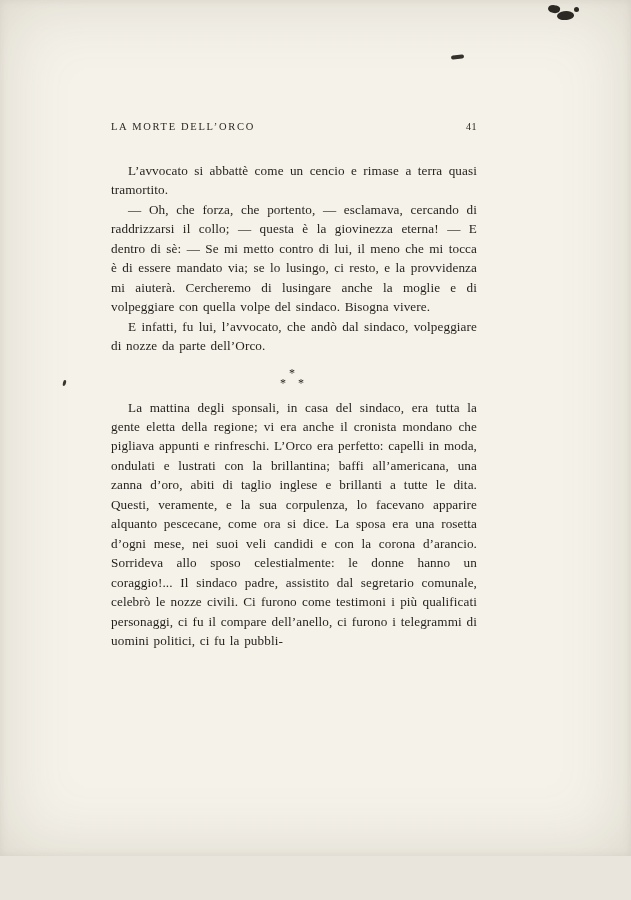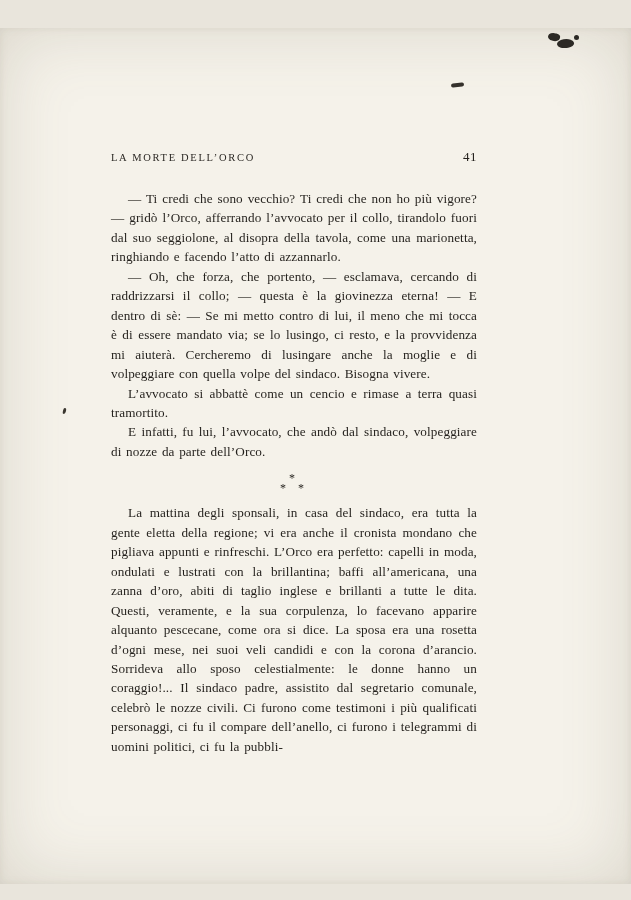--- a/index.html
+++ b/index.html
@@ -10,39 +10,38 @@
   .page {
     position: relative;
     width: 631px;
     height: 856px;
     background: var(--paper, #f5f2ea);
     box-shadow: inset 0 0 70px rgba(115, 103, 82, 0.20),
                 inset 0 0 8px rgba(100, 90, 70, 0.10);
     overflow: hidden;
     font-family: "Liberation Serif", serif;
     color: var(--ink, #221f1b);
-    margin-top: 28px;
   }
 
   .running-head {
     position: absolute;
     top: 121px;
     left: 111px;
     width: 366px;
     display: flex;
     justify-content: space-between;
     align-items: baseline;
   }
   .running-title {
     font-size: 10.5px;
     letter-spacing: 1.7px;
     color: #2b2824;
   }
   .page-number {
-    font-size: 13px;
+    font-size: 10px;
     letter-spacing: 0.5px;
   }
 
   .text-block {
     position: absolute;
     top: 161px;
     left: 111px;
     width: 366px;
     text-align: justify;
     font-size: 13.2px;
@@ -83,23 +82,22 @@
 <body>
 
 <div class="page">
 
   <div class="running-head">
     <span class="running-title">LA MORTE DELL’ORCO</span>
     <span class="page-number">41</span>
   </div>
 
   <div class="text-block">
-    <p>— Ti credi che sono vecchio? Ti credi che non ho più vigore? — gridò l’Orco, afferrando l’avvocato per il collo, tirandolo fuori dal suo seggiolone, al disopra della tavola, come una marionetta, ringhiando e facendo l’atto di azzannarlo.</p>
+    <p>L’avvocato si abbattè come un cencio e rimase a terra quasi tramortito.</p>
     <p>— Oh, che forza, che portento, — esclamava, cercando di raddrizzarsi il collo; — questa è la giovinezza eterna! — E dentro di sè: — Se mi metto contro di lui, il meno che mi tocca è di essere mandato via; se lo lusingo, ci resto, e la provvidenza mi aiuterà. Cercheremo di lusingare anche la moglie e di volpeggiare con quella volpe del sindaco. Bisogna vivere.</p>
-    <p>L’avvocato si abbattè come un cencio e rimase a terra quasi tramortito.</p>
     <p>E infatti, fu lui, l’avvocato, che andò dal sindaco, volpeggiare di nozze da parte dell’Orco.</p>
 
     <div class="dinkus">
       <div>*</div>
       <div>* *</div>
     </div>
 
     <p>La mattina degli sponsali, in casa del sindaco, era tutta la gente eletta della regione; vi era anche il cronista mondano che pigliava appunti e rinfreschi. L’Orco era perfetto: capelli in moda, ondulati e lustrati con la brillantina; baffi all’americana, una zanna d’oro, abiti di taglio inglese e brillanti a tutte le dita. Questi, veramente, e la sua corpulenza, lo facevano apparire alquanto pescecane, come ora si dice. La sposa era una rosetta d’ogni mese, nei suoi veli candidi e con la corona d’arancio. Sorrideva allo sposo celestialmente: le donne hanno un coraggio!... Il sindaco padre, assistito dal segretario comunale, celebrò le nozze civili. Ci furono come testimoni i più qualificati personaggi, ci fu il compare dell’anello, ci furono i telegrammi di uomini politici, ci fu la pubbli-</p>
   </div>
 

